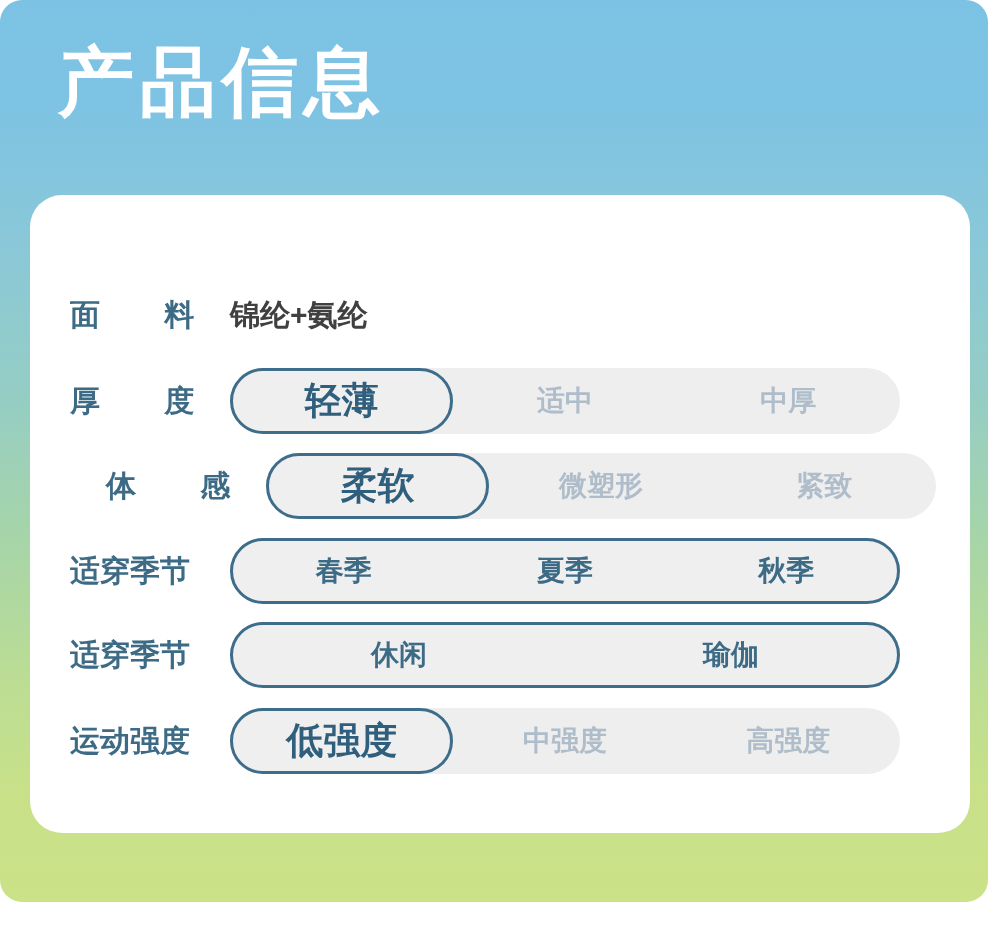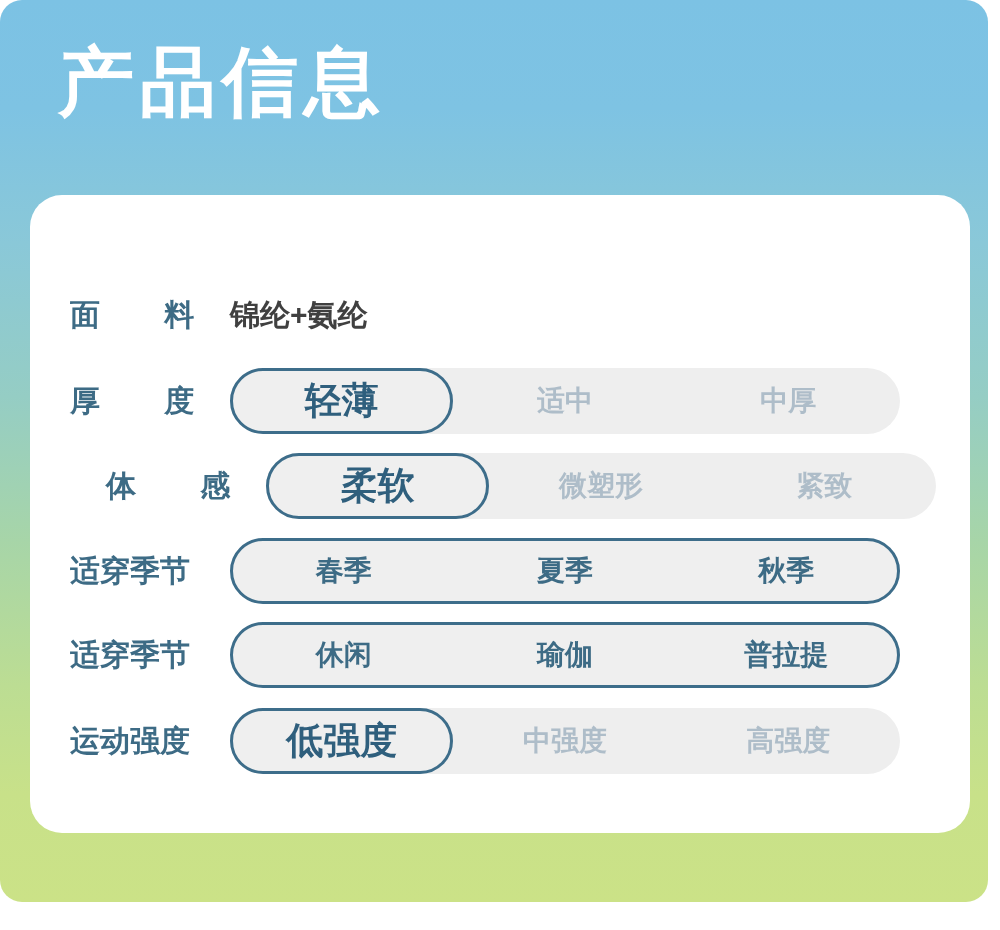--- a/index.html
+++ b/index.html
@@ -184,21 +184,20 @@
             <div class="option on">春季</div>
             <div class="option on">夏季</div>
             <div class="option on">秋季</div>
           </div>
         </div>
         <div class="spec-row" style="top: 427px;">
           <div class="row-label">适穿季节</div>
           <div class="track all-selected">
             <div class="option on">休闲</div>
             <div class="option on">瑜伽</div>
-            <div class="option on">普拉提</div>
           </div>
         </div>
         <div class="spec-row" style="top: 513px;">
           <div class="row-label">运动强度</div>
           <div class="track">
             <div class="option on" style="visibility: hidden;">低强度</div>
             <div class="option">中强度</div>
             <div class="option">高强度</div>
             <div class="pill-outline" style="left: 0px; width: 223.333px;">低强度</div>
           </div>

